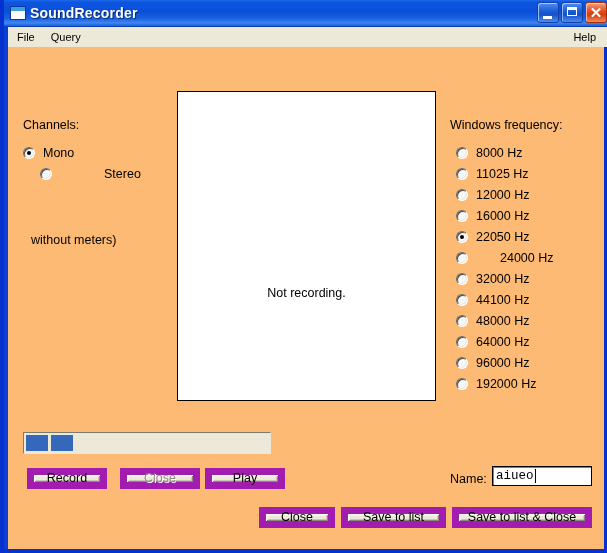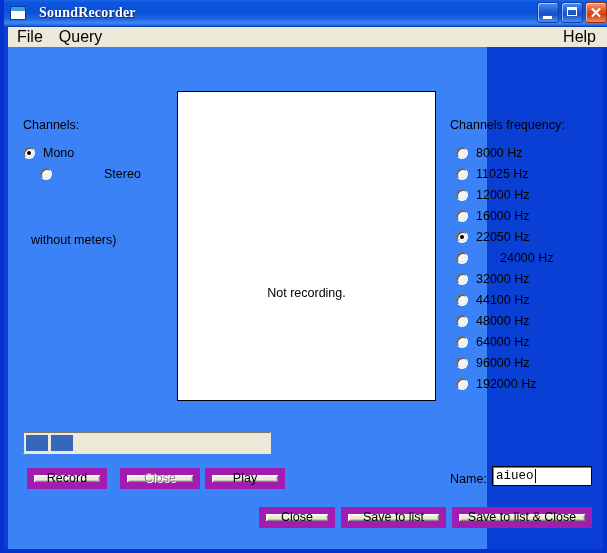--- a/index.html
+++ b/index.html
@@ -51,28 +51,27 @@
     position: relative;
   }
   .title-icon::before {
     content: "";
     position: absolute;
     left: 0; top: 0; right: 0;
     height: 4px;
     background: #3f9ddd;
   }
   .title-text {
-    margin-left: 13px;
+    margin-left: 4px;
     color: #ffffff;
     font-size: 14px;
     font-weight: bold;
     letter-spacing: 0.2px;
     text-shadow: 1px 1px 1px rgba(0,0,20,.6);
     white-space: nowrap;
-    font-family: Liberation Serif, serif;
   }
   .title-buttons {
     position: absolute;
     right: 4px;
     top: 2px;
     display: flex;
     gap: 2px;
   }
   .tbtn {
     width: 22px; height: 21px;
@@ -114,38 +113,38 @@
 
   
   .menubar {
     position: absolute;
     left: 4px; top: 27px;
     width: 599px;
     height: 20px;
     background: #ece9d8;
     display: flex;
     align-items: center;
-    font-size: 16px;
+    font-size: 11px;
     color: #000;
   }
   .menu-item {
     padding: 2px 7px 3px 7px;
     margin-left: 2px;
     line-height: 14px;
   }
   .menu-spacer { flex: 1; }
   .menu-item.right { margin-right: 4px; }
 
   
   .client {
     position: absolute;
     left: 4px; top: 47px;
-    width: 479px;
+    width: 596px;
     height: 502px;
-    background: #3b82f6;
+    background: #fdba74;
     font-size: 12.5px;
     color: #000;
   }
 
   .label {
     position: absolute;
     white-space: nowrap;
     line-height: 14px;
   }
   #channels-label { left: 15px; top: 71px; }
@@ -338,21 +337,21 @@
       <span class="rtext">Stereo</span>
     </div>
 
     <div class="hint" id="hint2">without meters)</div>
 
     <div class="label" id="meter-label">Meter</div>
     <div class="meter-box">
       <div class="meter-status">Not recording.</div>
     </div>
 
-    <div class="label" id="freq-label">Channels frequency:</div>
+    <div class="label" id="freq-label">Windows frequency:</div>
 
     <div class="radio-row" style="left:448px; top:99px;">
       <span class="radio"></span>
       <span class="rtext">8000 Hz</span>
     </div>
     <div class="radio-row" style="left:448px; top:120px;">
       <span class="radio"></span>
       <span class="rtext">11025 Hz</span>
     </div>
     <div class="radio-row" style="left:448px; top:141px;">

